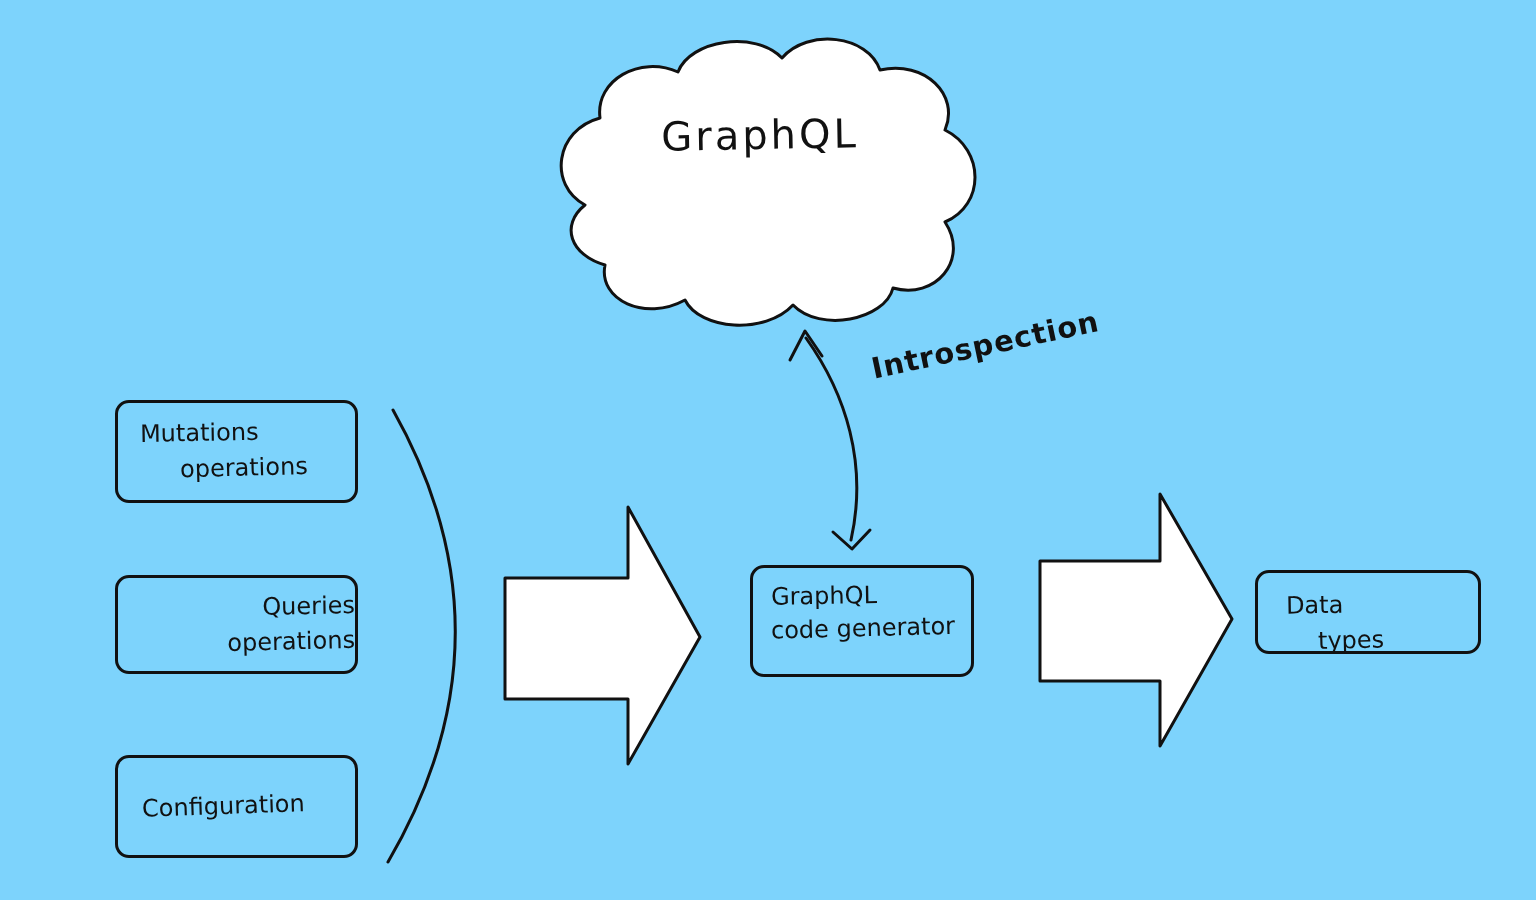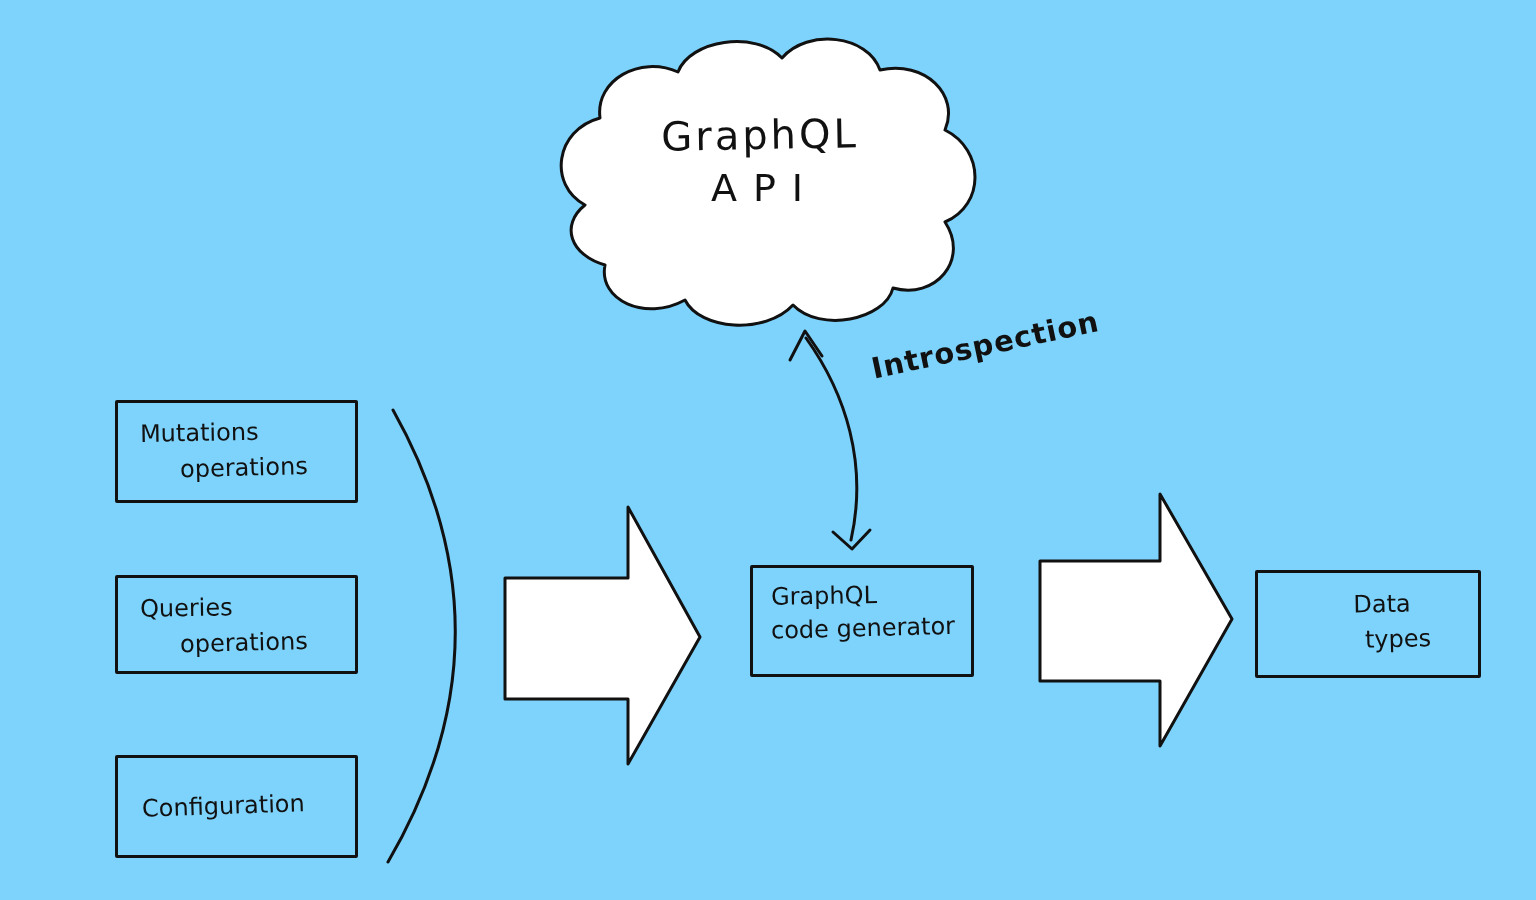--- a/index.html
+++ b/index.html
@@ -34,36 +34,36 @@
   .fill-white { fill: #ffffff; }
   .no-fill { fill: none; }
 
   .box {
     position: absolute;
     border: 3px solid #111111;
     background: transparent;
     font-size: 24px;
     line-height: 1.3;
     box-sizing: border-box;
-    border-radius: 2px;
+    border-radius: 14px;
   }
   .box .bl1 { margin: 14px 0 4px 22px; transform: rotate(-1deg); }
   .box .bl2 { margin: 0 0 0 62px; transform: rotate(-1.5deg); }
 
   .box-mutations { left: 115px; top: 400px; width: 243px; height: 103px; }
-  .box-queries   { left: 115px; top: 575px; width: 243px; height: 99px;  }
+  .box-queries   { left: 115px; top: 575px; width: 243px; height: 99px; text-align: right;  }
   .box-config    { left: 115px; top: 755px; width: 243px; height: 103px;
                    display: flex; align-items: center; }
   .box-config .bl1 { margin: 0 0 0 24px; transform: rotate(-2deg); }
 
   .box-generator { left: 750px; top: 565px; width: 224px; height: 112px; }
   .box-generator .bl1 { margin: 12px 0 2px 18px; }
   .box-generator .bl2 { margin: 0 0 0 18px; }
 
-  .box-output { left: 1255px; top: 570px; width: 226px; height: 108px; text-align: center; }
+  .box-output { left: 1255px; top: 570px; width: 226px; height: 84px; }
   .box-output .bl1 { margin: 16px 0 4px 28px; }
   .box-output .bl2 { margin: 0 0 0 60px; }
 
   .cloud-label {
     position: absolute;
     left: 595px;
     top: 112px;
     width: 330px;
     text-align: center;
   }
@@ -117,21 +117,20 @@
 
     <polygon class="ink fill-white" points="1040,561 1160,561 1160,494 1232,619 1160,746 1160,681 1040,681"></polygon>
 
     <path class="ink no-fill" d="M 806 338 C 846 394 868 464 851 540"></path>
     <polyline class="ink no-fill" points="790,360 805,331 822,356"></polyline>
     <polyline class="ink no-fill" points="833,532 852,549 870,530"></polyline>
   </svg>
 
   <div class="cloud-label">
     <div class="cl1">GraphQL</div>
-    <div class="cl2">API</div>
   </div>
 
   <div class="box box-mutations">
     <div class="bl1">Mutations</div>
     <div class="bl2">operations</div>
   </div>
 
   <div class="box box-queries">
     <div class="bl1">Queries</div>
     <div class="bl2">operations</div>

